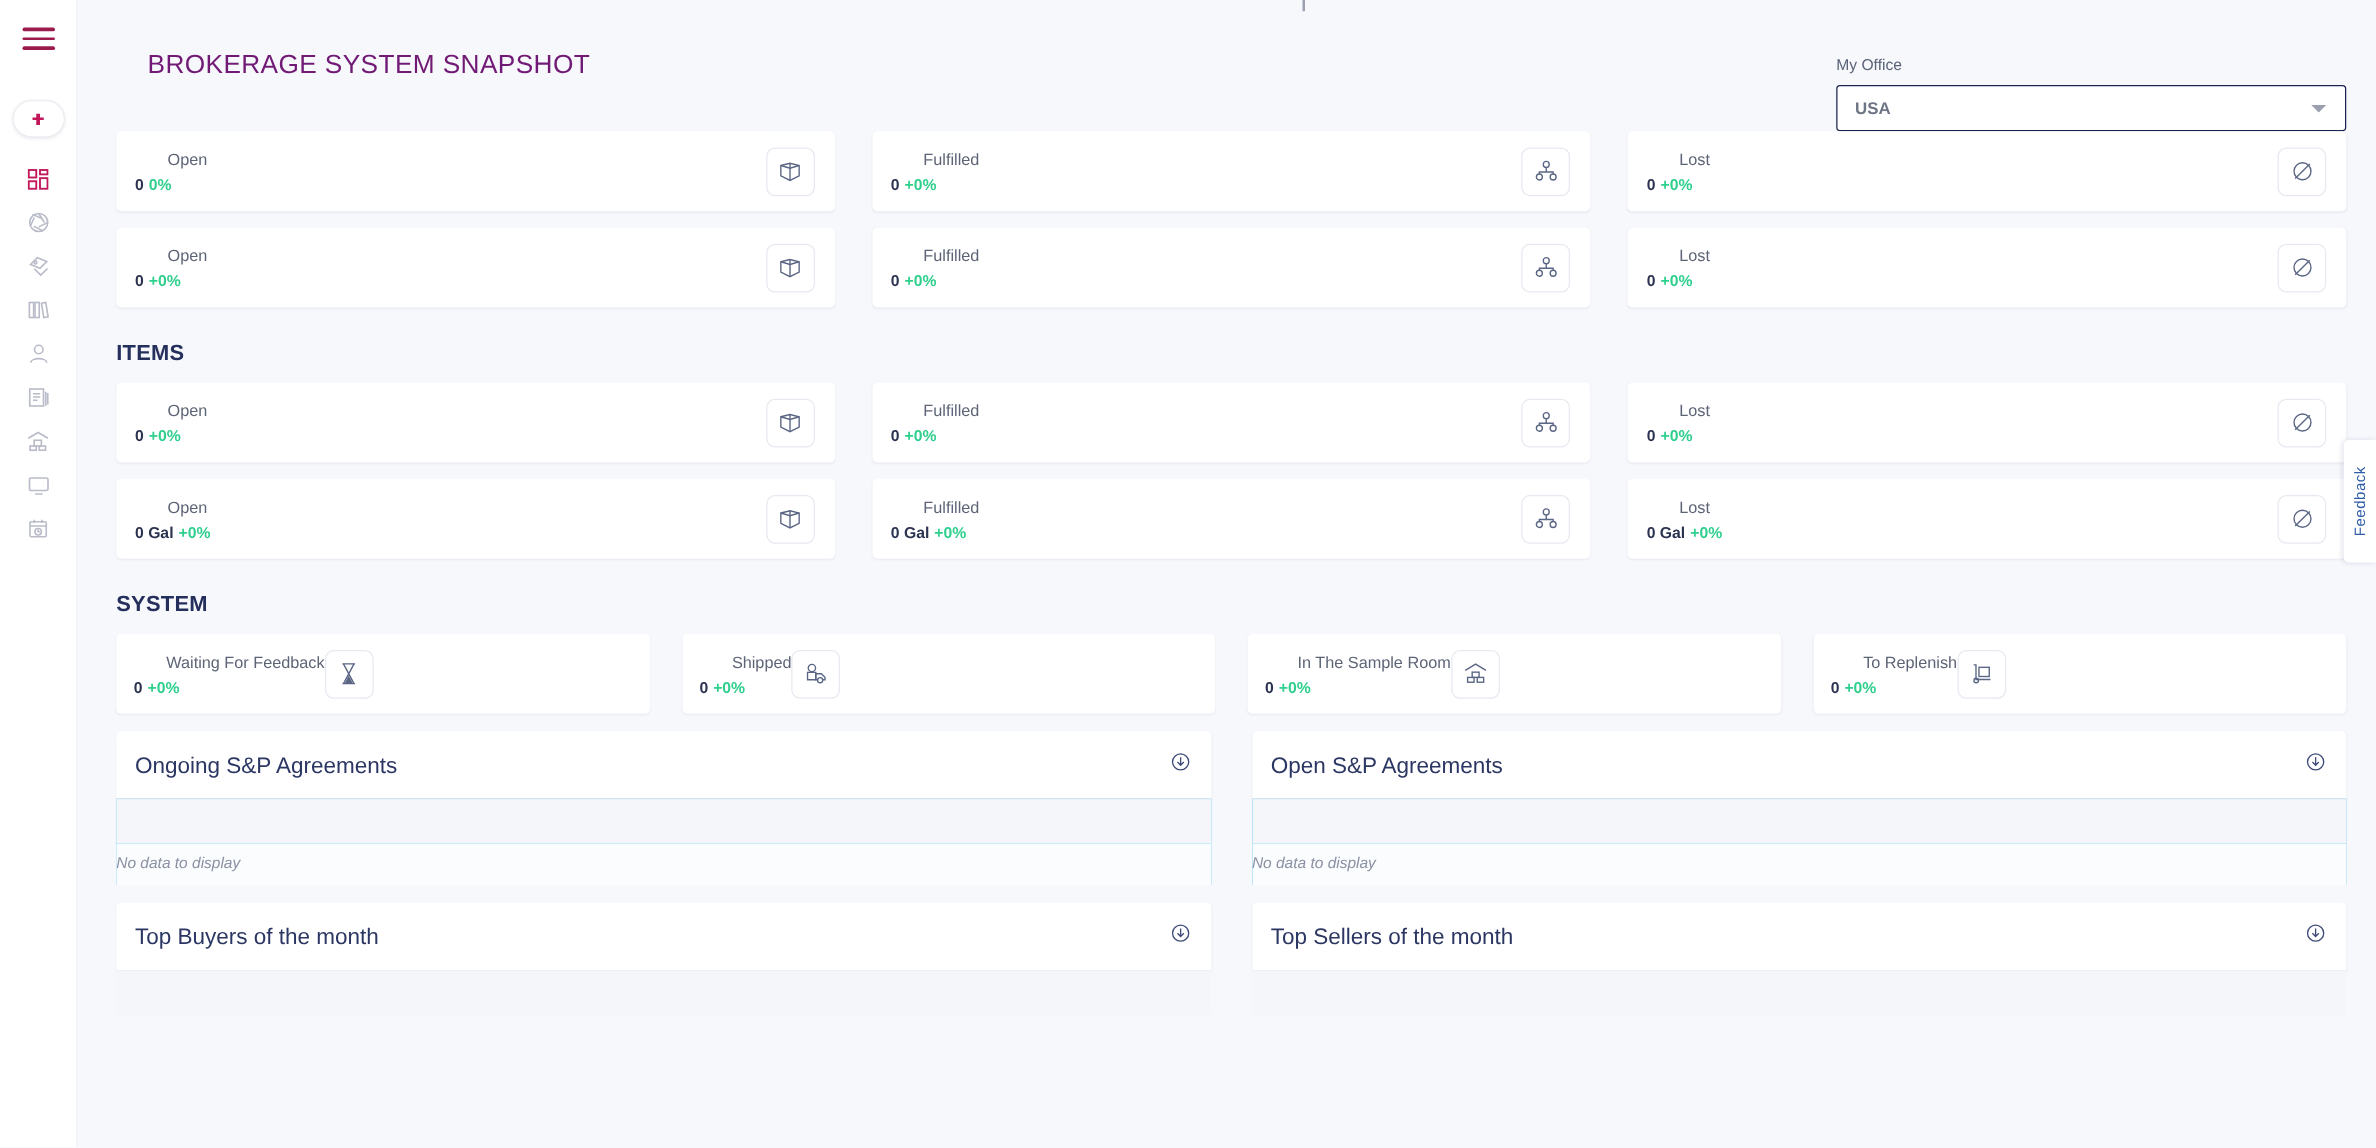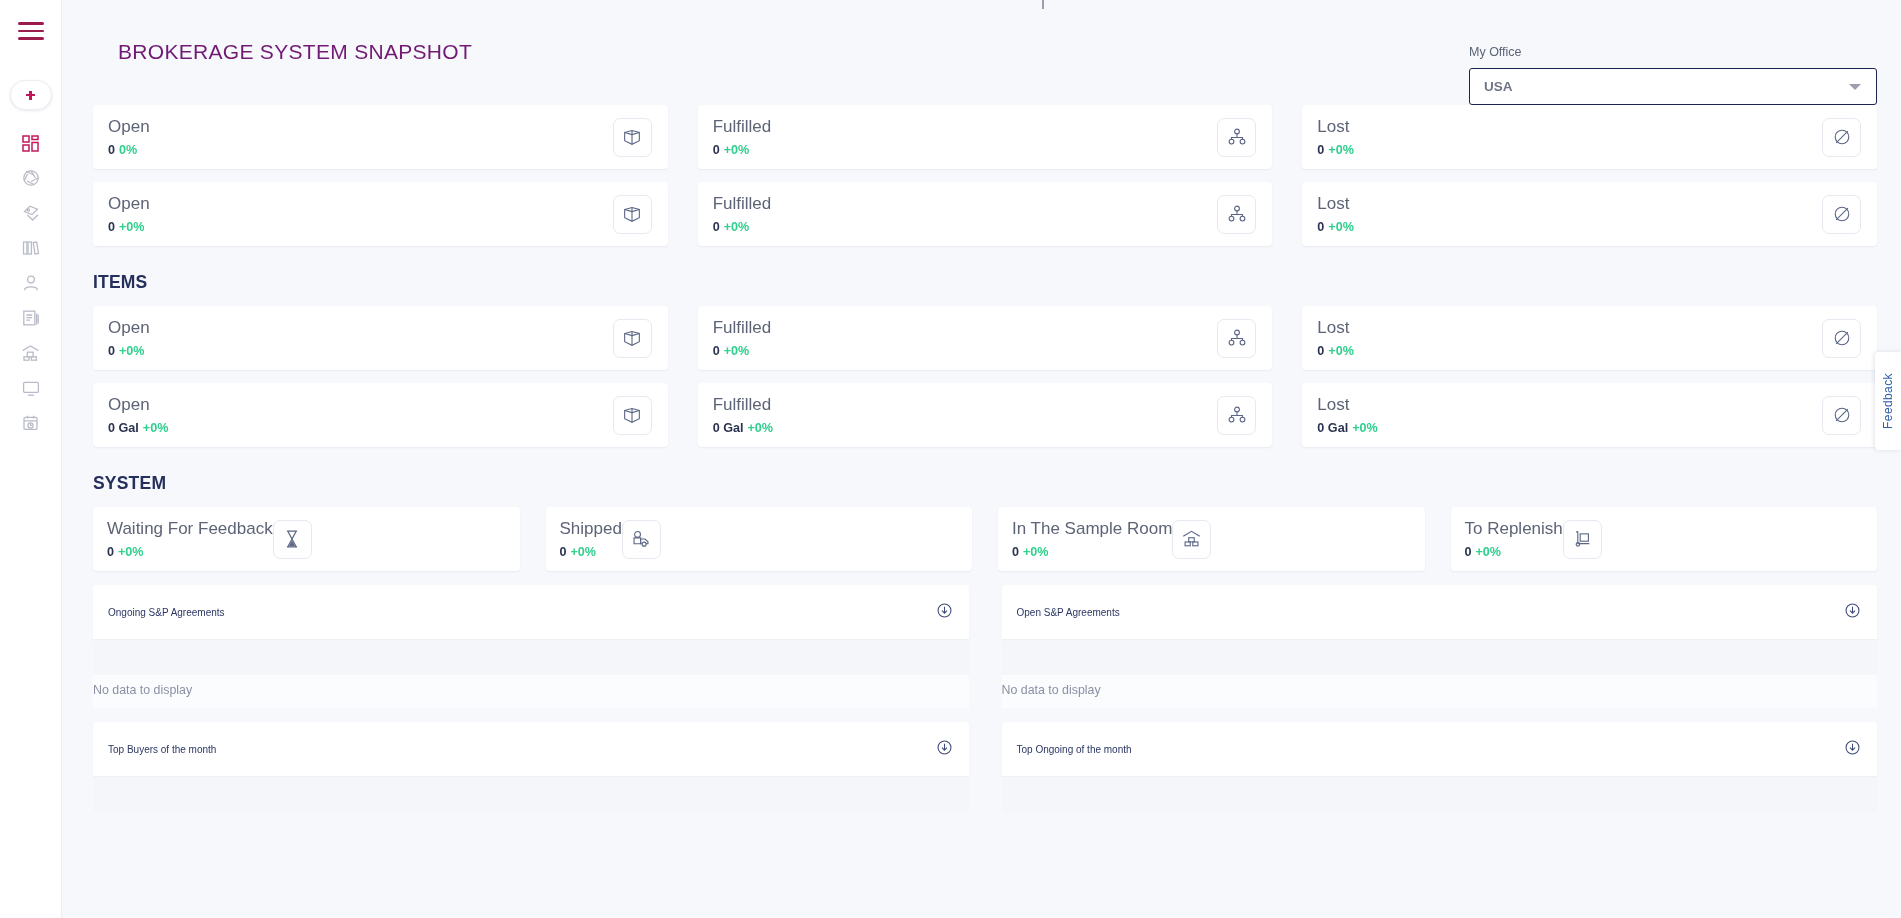--- a/index.html
+++ b/index.html
@@ -80,21 +80,21 @@
   }
 
   
   .card-row { display: flex; gap: 30px; margin-bottom: 13px; }
   .stat-card {
     flex: 1; background: #ffffff; border-radius: 4px; height: 64px;
     box-shadow: 0 1px 2px rgba(50,60,100,.07);
     display: flex; align-items: center; justify-content: space-between;
     padding: 0 16px 0 15px;
   }
-  .stat-label { font-size: 17px; color: #5d6476; margin-bottom: 6px; }
+  .stat-label { font-size: 13px; color: #5d6476; margin-bottom: 6px; margin-left: 26px; }
   .stat-line { font-size: 12.6px; color: #2b3350; font-weight: bold; }
   .stat-line .delta { color: #2fcf8d; margin-left: 4px; font-weight: bold; }
   .stat-icon {
     width: 39px; height: 39px; border-radius: 7px; border: 1px solid #e6e9f0;
     background: #fff; display: flex; align-items: center; justify-content: center;
     color: #5b6party; color: #5b6684;
   }
   .stat-icon svg { display: block; }
 
   
@@ -108,23 +108,23 @@
 
   
   .panel-row { display: flex; gap: 33px; margin-top: 14px; }
   .panel { flex: 1; }
   .panel-head {
     background: #ffffff; border-radius: 4px 4px 0 0; height: 54px;
     display: flex; align-items: center; justify-content: space-between;
     padding: 0 16px 0 15px;
     box-shadow: 0 1px 2px rgba(50,60,100,.06);
   }
-  .panel-title { font-size: 10px; color: #2b3663; }
+  .panel-title { font-size: 18px; color: #2b3663; }
   .dl-icon { cursor: pointer; color: #3f4a78; }
-  .panel-body { background: #0ea5e9; border-top: 1px solid #edf0f5; }
+  .panel-body { background: #0ea5e9; border-top: 1px solid #edf0f5; font-style: italic; }
   .panel-strip { height: 35px; background: #f4f6fa; }
   .panel-empty {
     font-size: 12.4px; color: #8b91a3; background: #fbfcfe;
     padding: 8px 0 11px 0;
   }
 
   
   .feedback-tab {
     position: absolute; right: 0; top: 352px;
     width: 26px; height: 98px;
@@ -512,21 +512,21 @@
             </svg>
           </span>
         </div>
         <div class="panel-body">
           <div class="panel-strip"></div>
         </div>
       </div>
 
       <div class="panel">
         <div class="panel-head">
-          <span class="panel-title">Top Ongoing of the month</span>
+          <span class="panel-title">Top Sellers of the month</span>
           <span class="dl-icon">
             <svg width="17" height="17" viewBox="0 0 20 20" fill="none" stroke="#3f4a78" stroke-width="1.25">
               <circle cx="10" cy="10" r="7.6"></circle>
                 <path d="M10 5.6 V13 M7 10.2 L10 13.2 L13 10.2"></path>
             </svg>
           </span>
         </div>
         <div class="panel-body">
           <div class="panel-strip"></div>
         </div>

